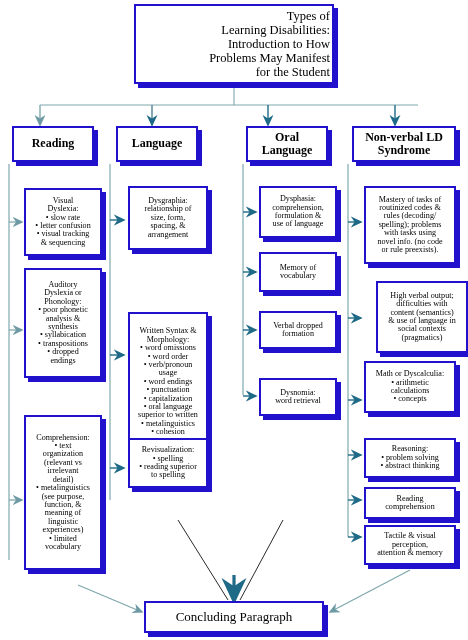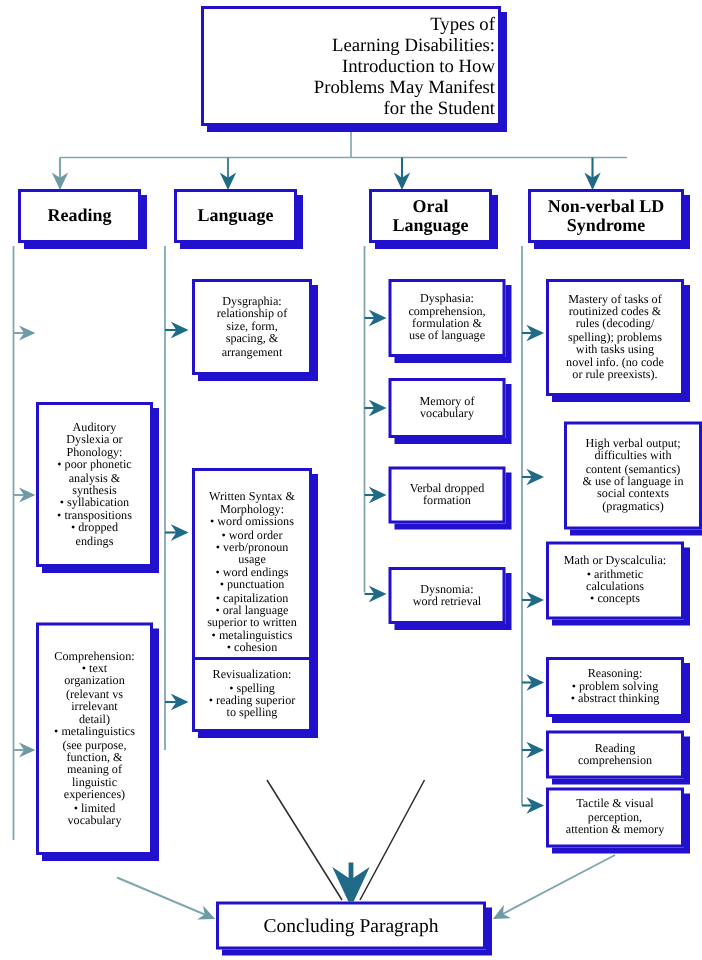--- a/index.html
+++ b/index.html
@@ -108,20 +108,28 @@
   </div>
   <div class="box cat-box" style="left:246px;top:126px;width:82px;height:36px;">
     <span class="txt">Oral
 Language</span>
   </div>
   <div class="box cat-box" style="left:352px;top:126px;width:104px;height:36px;">
     <span class="txt">Non-verbal LD
 Syndrome</span>
   </div>
 
+  <div class="box leaf" style="left:24px;top:188px;width:78px;height:68px;">
+    <span class="txt">Visual
+Dyslexia:
+• slow rate
+• letter confusion
+• visual tracking
+&amp; sequencing</span>
+  </div>
   <div class="box leaf" style="left:24px;top:268px;width:78px;height:110px;align-items:center;">
     <span class="txt">Auditory
 Dyslexia or
 Phonology:
 • poor phonetic
 analysis &amp;
 synthesis
 • syllabication
 • transpositions
 • dropped

